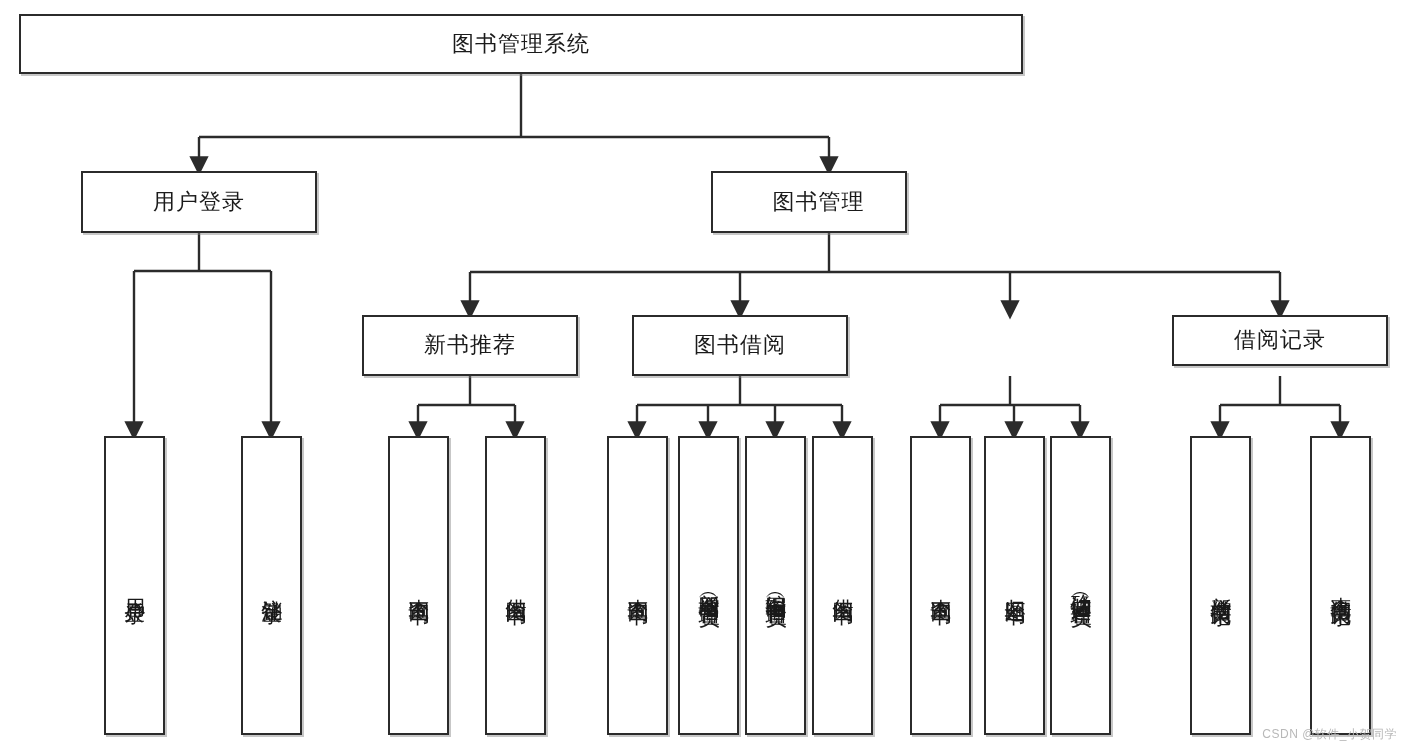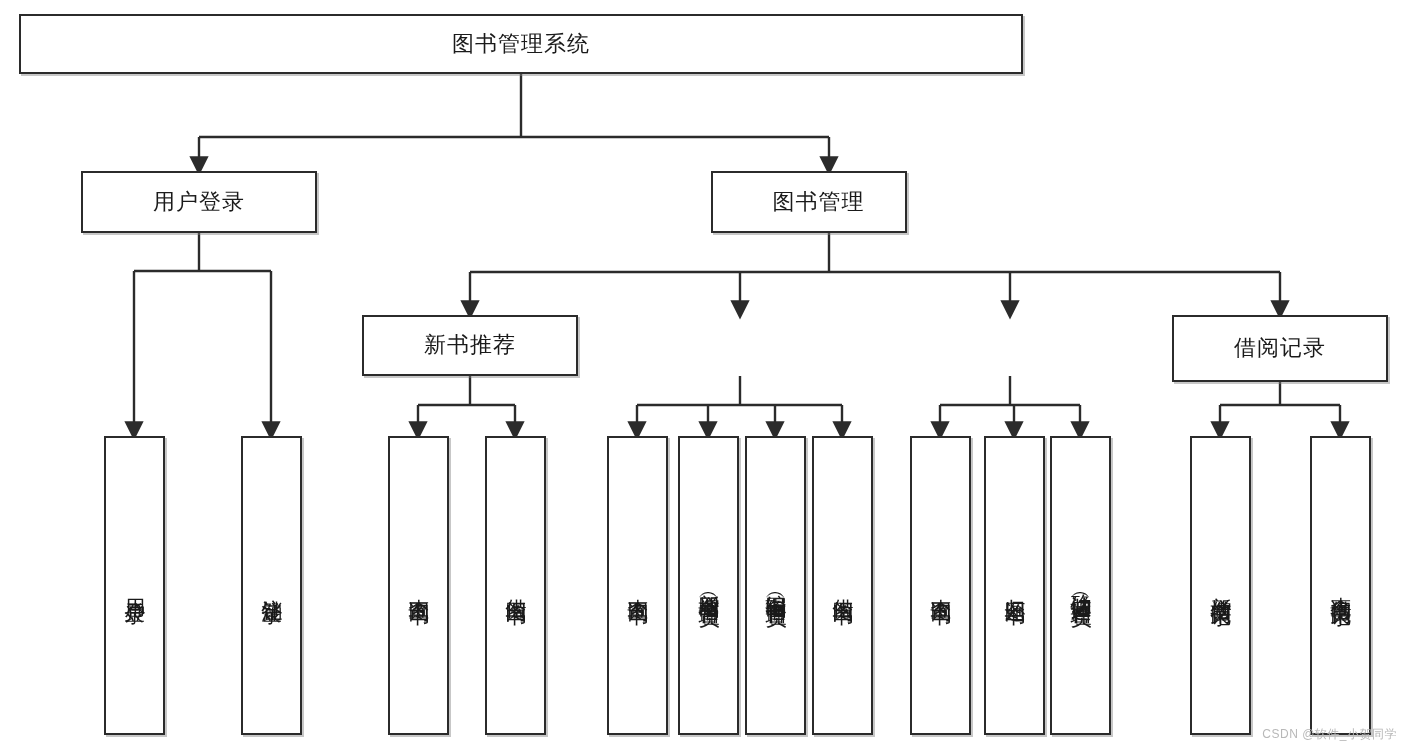--- a/index.html
+++ b/index.html
@@ -129,21 +129,24 @@
   <div class="node horiz" id="n-l2-0" style="left: 81px; top: 171px; width: 236px; height: 62px;">
     <span>用户登录</span>
   </div>
   <div class="node horiz" id="n-l2-1" style="left: 711px; top: 171px; width: 196px; height: 62px; padding-left: 19px;">
     <span>图书管理</span>
   </div>
 
   <div class="node horiz" id="n-l3-0" style="left: 362px; top: 315px; width: 216px; height: 61px;">
     <span>新书推荐</span>
   </div>
-  <div class="node horiz" id="n-l3-3" style="left: 1172px; top: 315px; width: 216px; height: 67px;">
+  <div class="node horiz" id="n-l3-1" style="left: 632px; top: 315px; width: 216px; height: 61px;">
+    <span>图书借阅</span>
+  </div>
+  <div class="node horiz" id="n-l3-3" style="left: 1172px; top: 315px; width: 216px; height: 51px;">
     <span>借阅记录</span>
   </div>
 
   <div class="node vert" id="n-lf-0" style="left: 104px; top: 436px; width: 61px; height: 299px;">
     <span class="vlabel">用户登录</span>
   </div>
   <div class="node vert" id="n-lf-1" style="left: 241px; top: 436px; width: 61px; height: 299px;">
     <span class="vlabel">注销登录</span>
   </div>
   <div class="node vert" id="n-lf-2" style="left: 388px; top: 436px; width: 61px; height: 299px;">

